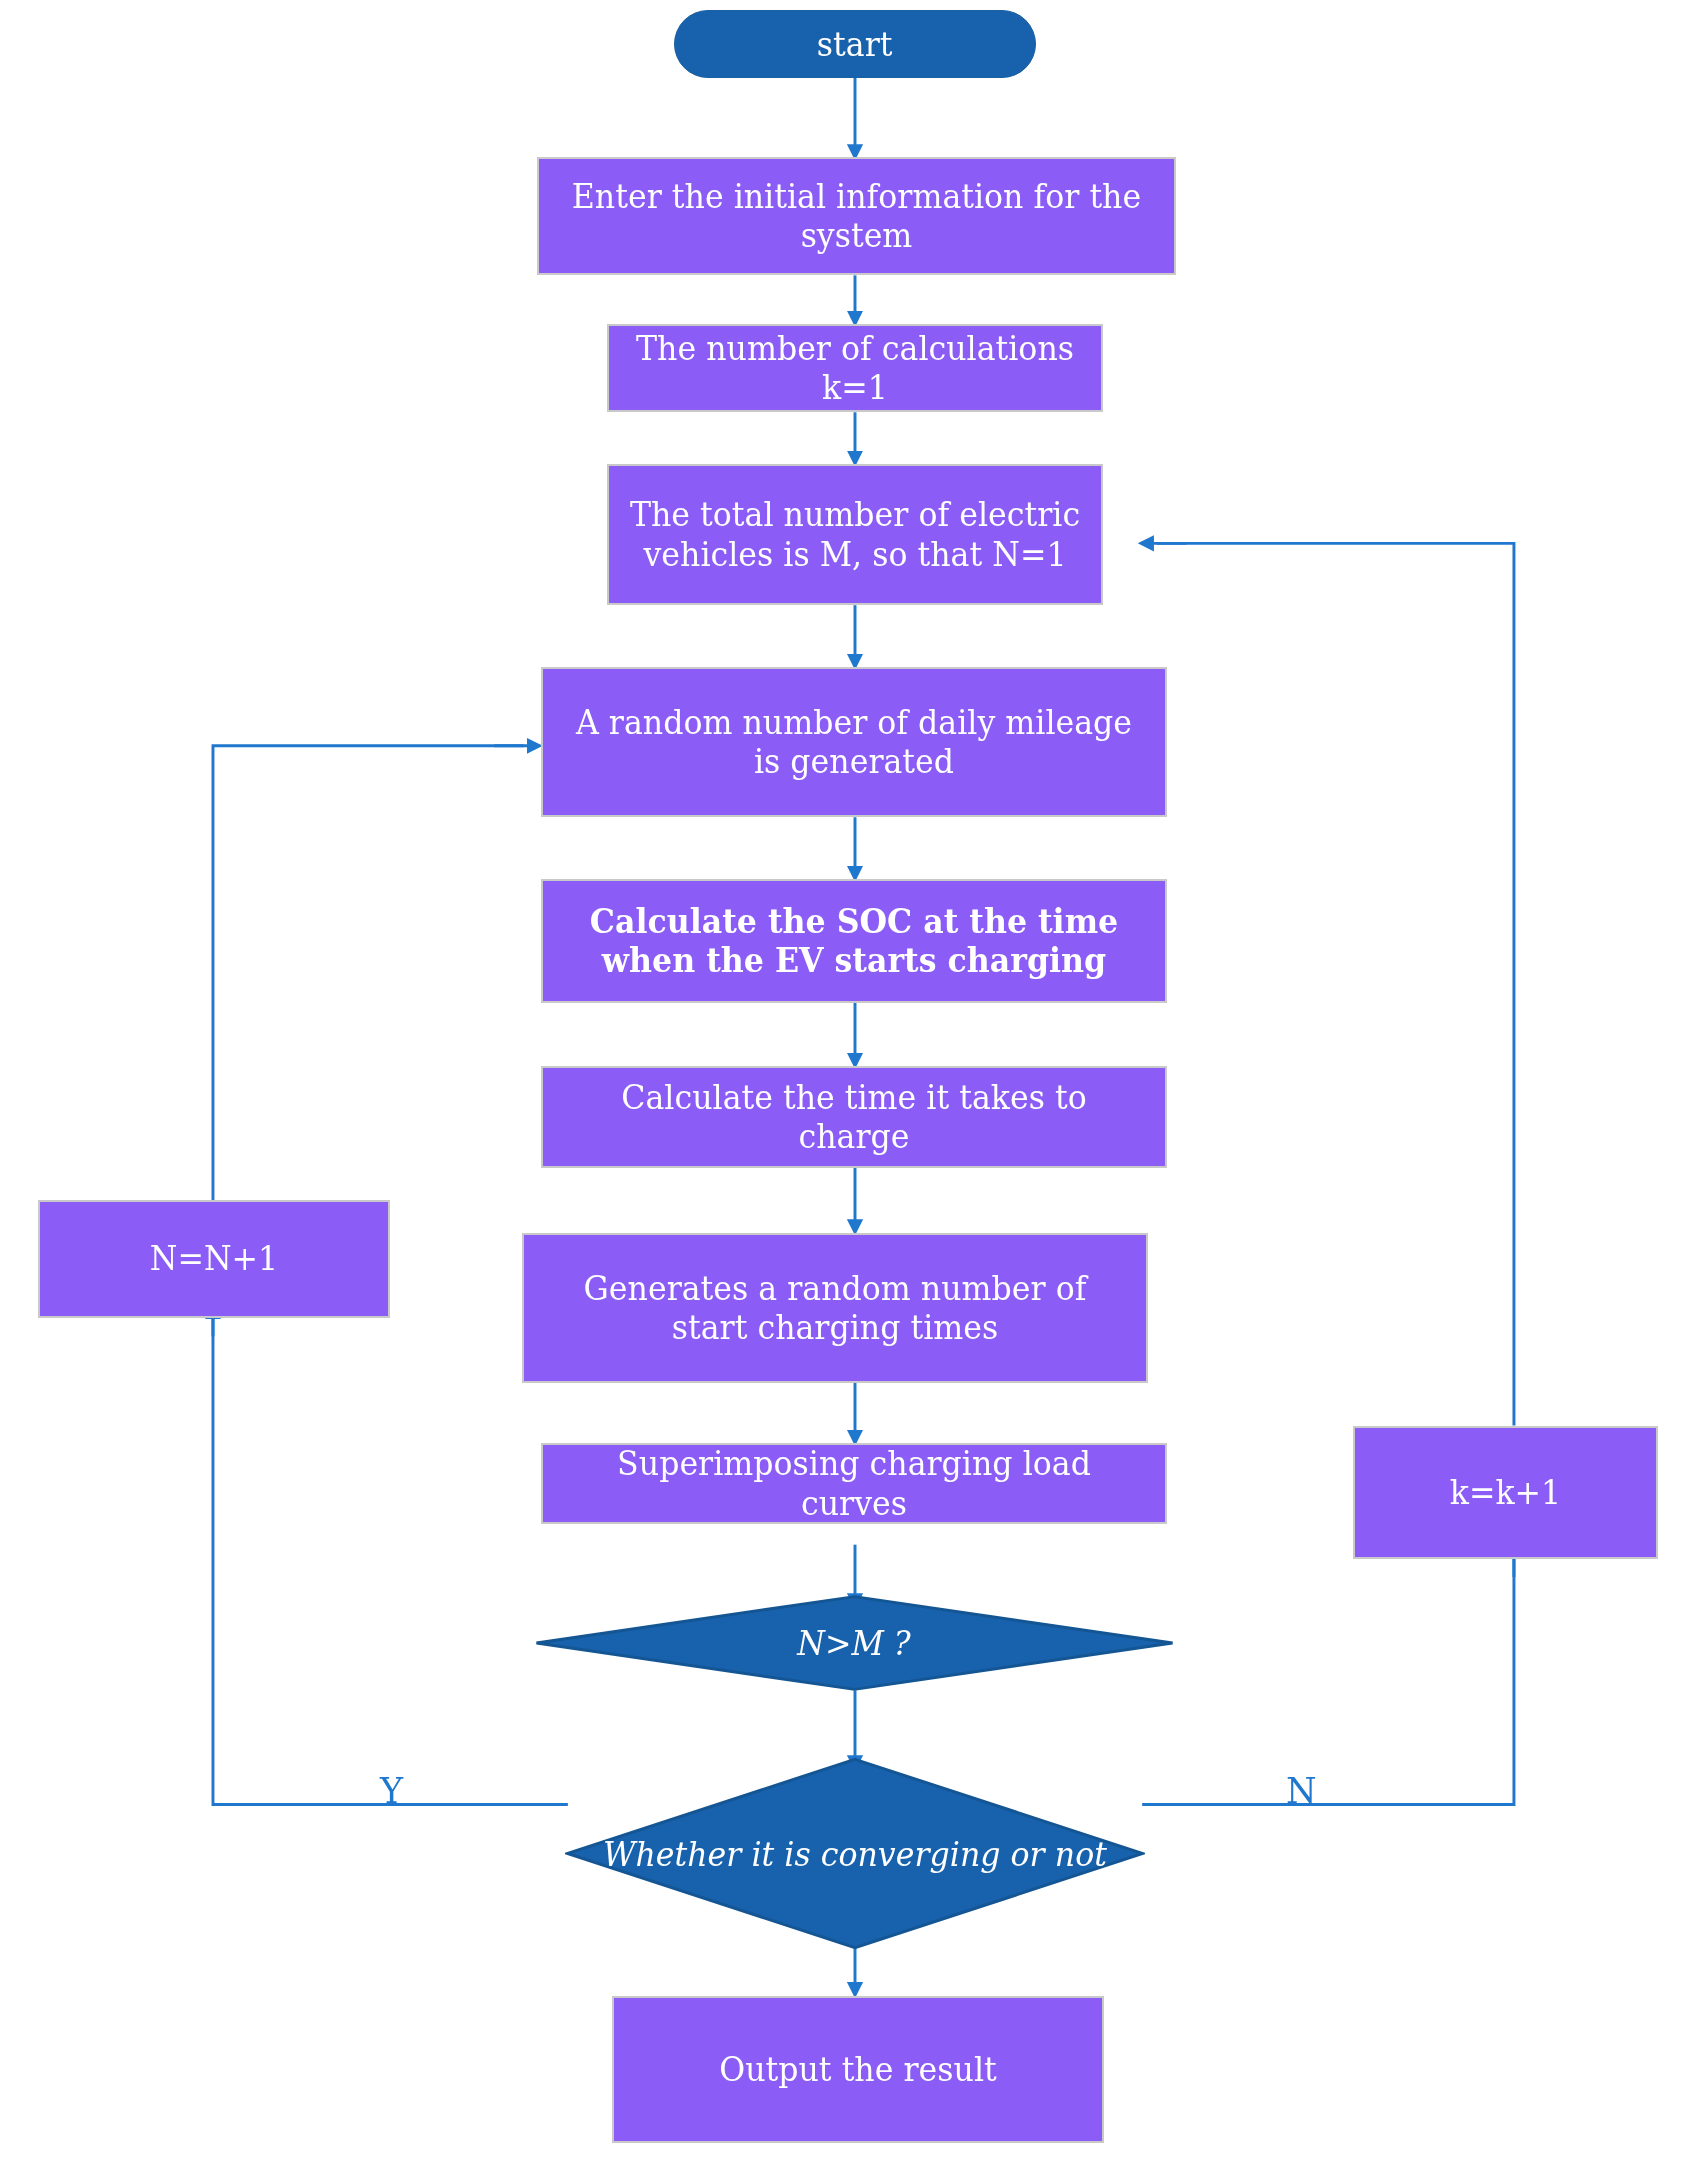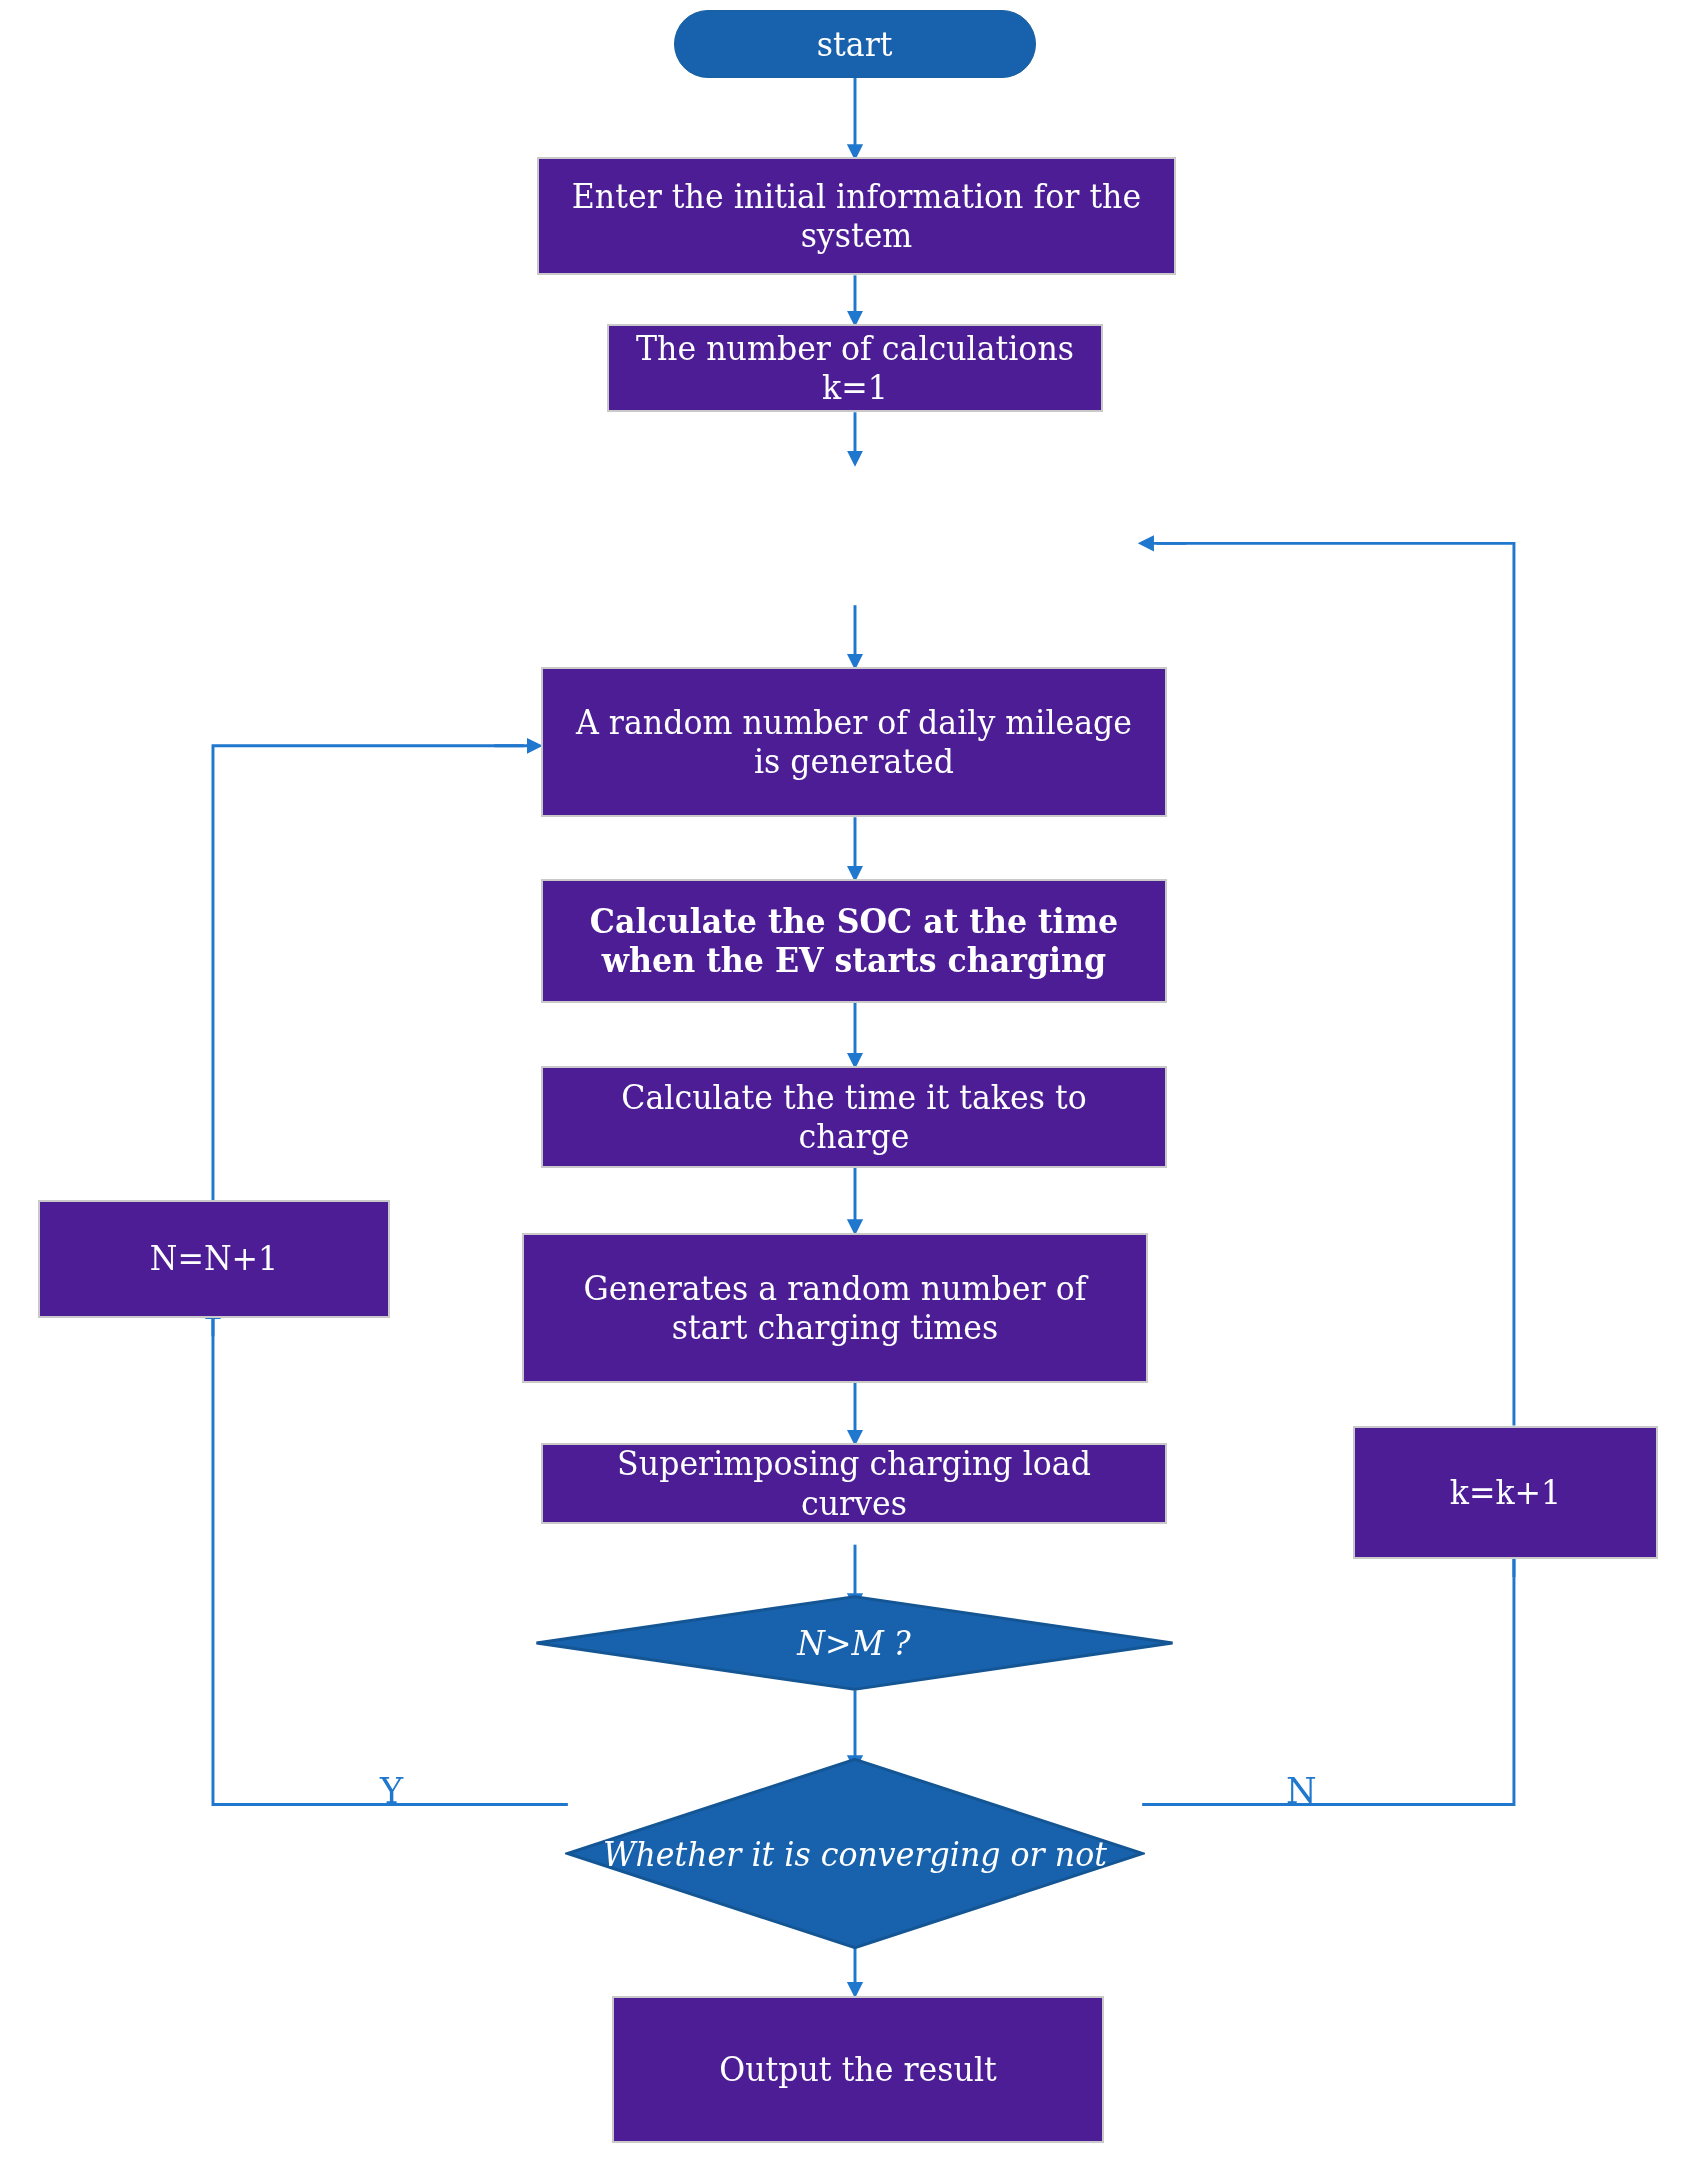--- a/index.html
+++ b/index.html
@@ -14,21 +14,21 @@
   .node{
     position:absolute;
     box-sizing:border-box;
     display:flex;align-items:center;justify-content:center;
     text-align:center;
     color:#ffffff;
     line-height:1.16;
     z-index:3;
   }
   .proc{
-    background:#4c1d95;
+    background:#8b5cf6;
     border:2.2px solid #C9C9C9;
   }
   .proc .txt{
     display:block;
     width:104%;
     font-size:34px;
     transform:scaleX(0.93);
   }
   .term{
     background:#1862AD;
@@ -117,20 +117,23 @@
   </div>
 
   <div class="node proc" style="left:529px;top:157px;width:639px;height:118px;">
     <span class="txt">Enter the initial information for the system</span>
   </div>
 
   <div class="node proc" style="left:599px;top:324px;width:496px;height:88px;align-items:center;">
     <span class="txt">The number of calculations k=1</span>
   </div>
 
+  <div class="node proc" style="left:599px;top:464px;width:496px;height:141px;">
+    <span class="txt">The total number of electric vehicles is M, so that N=1</span>
+  </div>
 
   <div class="node proc" style="left:533px;top:667px;width:626px;height:150px;">
     <span class="txt">A random number of daily mileage is generated</span>
   </div>
 
   <div class="node proc" style="left:533px;top:879px;width:626px;height:124px;font-weight:bold;">
     <span class="txt">Calculate the SOC at the time when the EV starts charging</span>
   </div>
 
   <div class="node proc" style="left:533px;top:1066px;width:626px;height:102px;">

